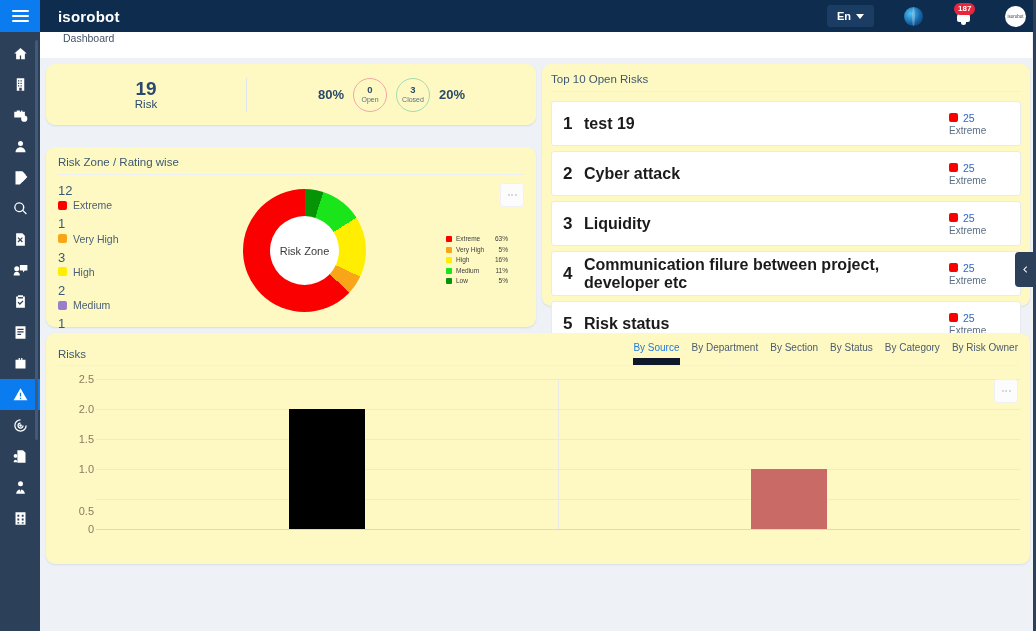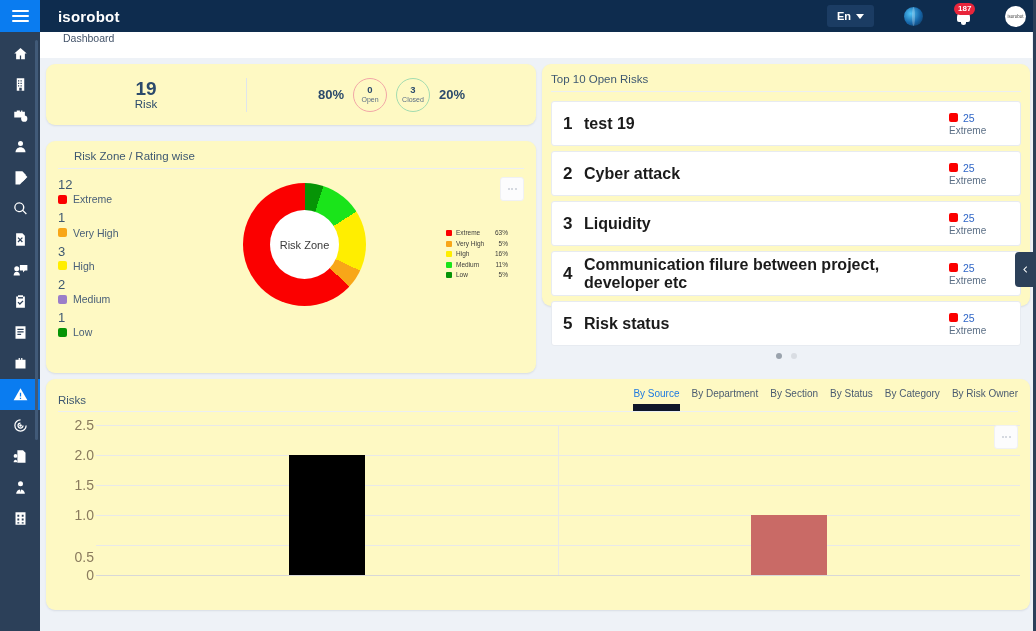--- a/index.html
+++ b/index.html
@@ -77,21 +77,21 @@
   .stat-right { flex:1; display:flex; align-items:center; justify-content:center; gap:9px; }
   .pct { font-size:13px; font-weight:bold; color:#2b4a6b; }
   .ring { width:34px;height:34px;border-radius:50%;display:flex;flex-direction:column;
           align-items:center;justify-content:center;}
   .ring.open { border:1.5px solid #f2a7a7; }
   .ring.closed { border:1.5px solid #a3dcb0; }
   .ring .rv { font-size:9.5px; font-weight:bold; color:#2b4a6b; line-height:1.1;}
   .ring .rl { font-size:7px; color:#5a6e85; line-height:1.1;}
 
   
-  .zone { margin-top:16px; height:232px; position:relative; padding:9px 28px; }
+  .zone { margin-top:22px; height:180px; position:relative; padding:9px 12px; }
   .card-title { font-size:11.5px; color:#3e5871; }
   .zone .divider { position:absolute; left:12px; right:12px; top:27px; height:1px; background:#eceff3;}
   .zone-legend { position:absolute; left:12px; top:36px; }
   .zl-item { margin-bottom:5px; }
   .zl-num { font-size:13px; color:#3e5871; line-height:1.25; }
   .zl-row { display:flex; align-items:center; gap:6px; }
   .zl-dot { width:9px;height:9px;border-radius:2px; }
   .zl-lbl { font-size:10.5px; color:#4a6078; }
 
   .donut-wrap { position:absolute; left:197px; top:42px; width:123px; height:123px; }
@@ -131,21 +131,21 @@
   
   .risks { margin-top:6px; height:231px; position:relative; padding:9px 12px; }
   .risks-head { display:flex; align-items:center; }
   .tabs { margin-left:auto; display:flex; gap:12px; }
   .tab { font-size:10px; color:#4a5b70; padding-bottom:5px; cursor:pointer; }
   .tab.active { color:#1f7ae0; border-bottom:8px solid #0f172a; }
   .risks .divider { position:absolute; left:12px; right:12px; top:32px; height:1px; background:#eceff3;}
 
   .plot { position:absolute; left:22px; top:46px; width:952px; height:172px; }
   .ylabels { position:absolute; left:0; top:0; width:26px; height:150px; }
-  .ytick { position:absolute; right:0; font-size:14px; color:#8a7b5e; transform:translateY(-50%); }
+  .ytick { position:absolute; right:0; font-size:11px; color:#8a7b5e; transform:translateY(-50%); }
   .grid { position:absolute; left:28px; top:0; right:0; height:150px; }
   .gline { position:absolute; left:0; right:0; height:1px; background:#e9e9e9; }
   .gline.base { background:#d8d8d8; }
   .vsep { position:absolute; top:0; bottom:0; left:50%; width:1px; background:#e9e9e9; }
   .bar { position:absolute; bottom:0; }
   .xlabels { position:absolute; left:28px; right:0; top:158px; height:14px; }
   .xlab { position:absolute; font-size:8.5px; color:#4b5b6e; transform:translateX(-50%); }
 
   
   .edge-tab { position:absolute; right:0; top:252px; width:21px; height:35px;

